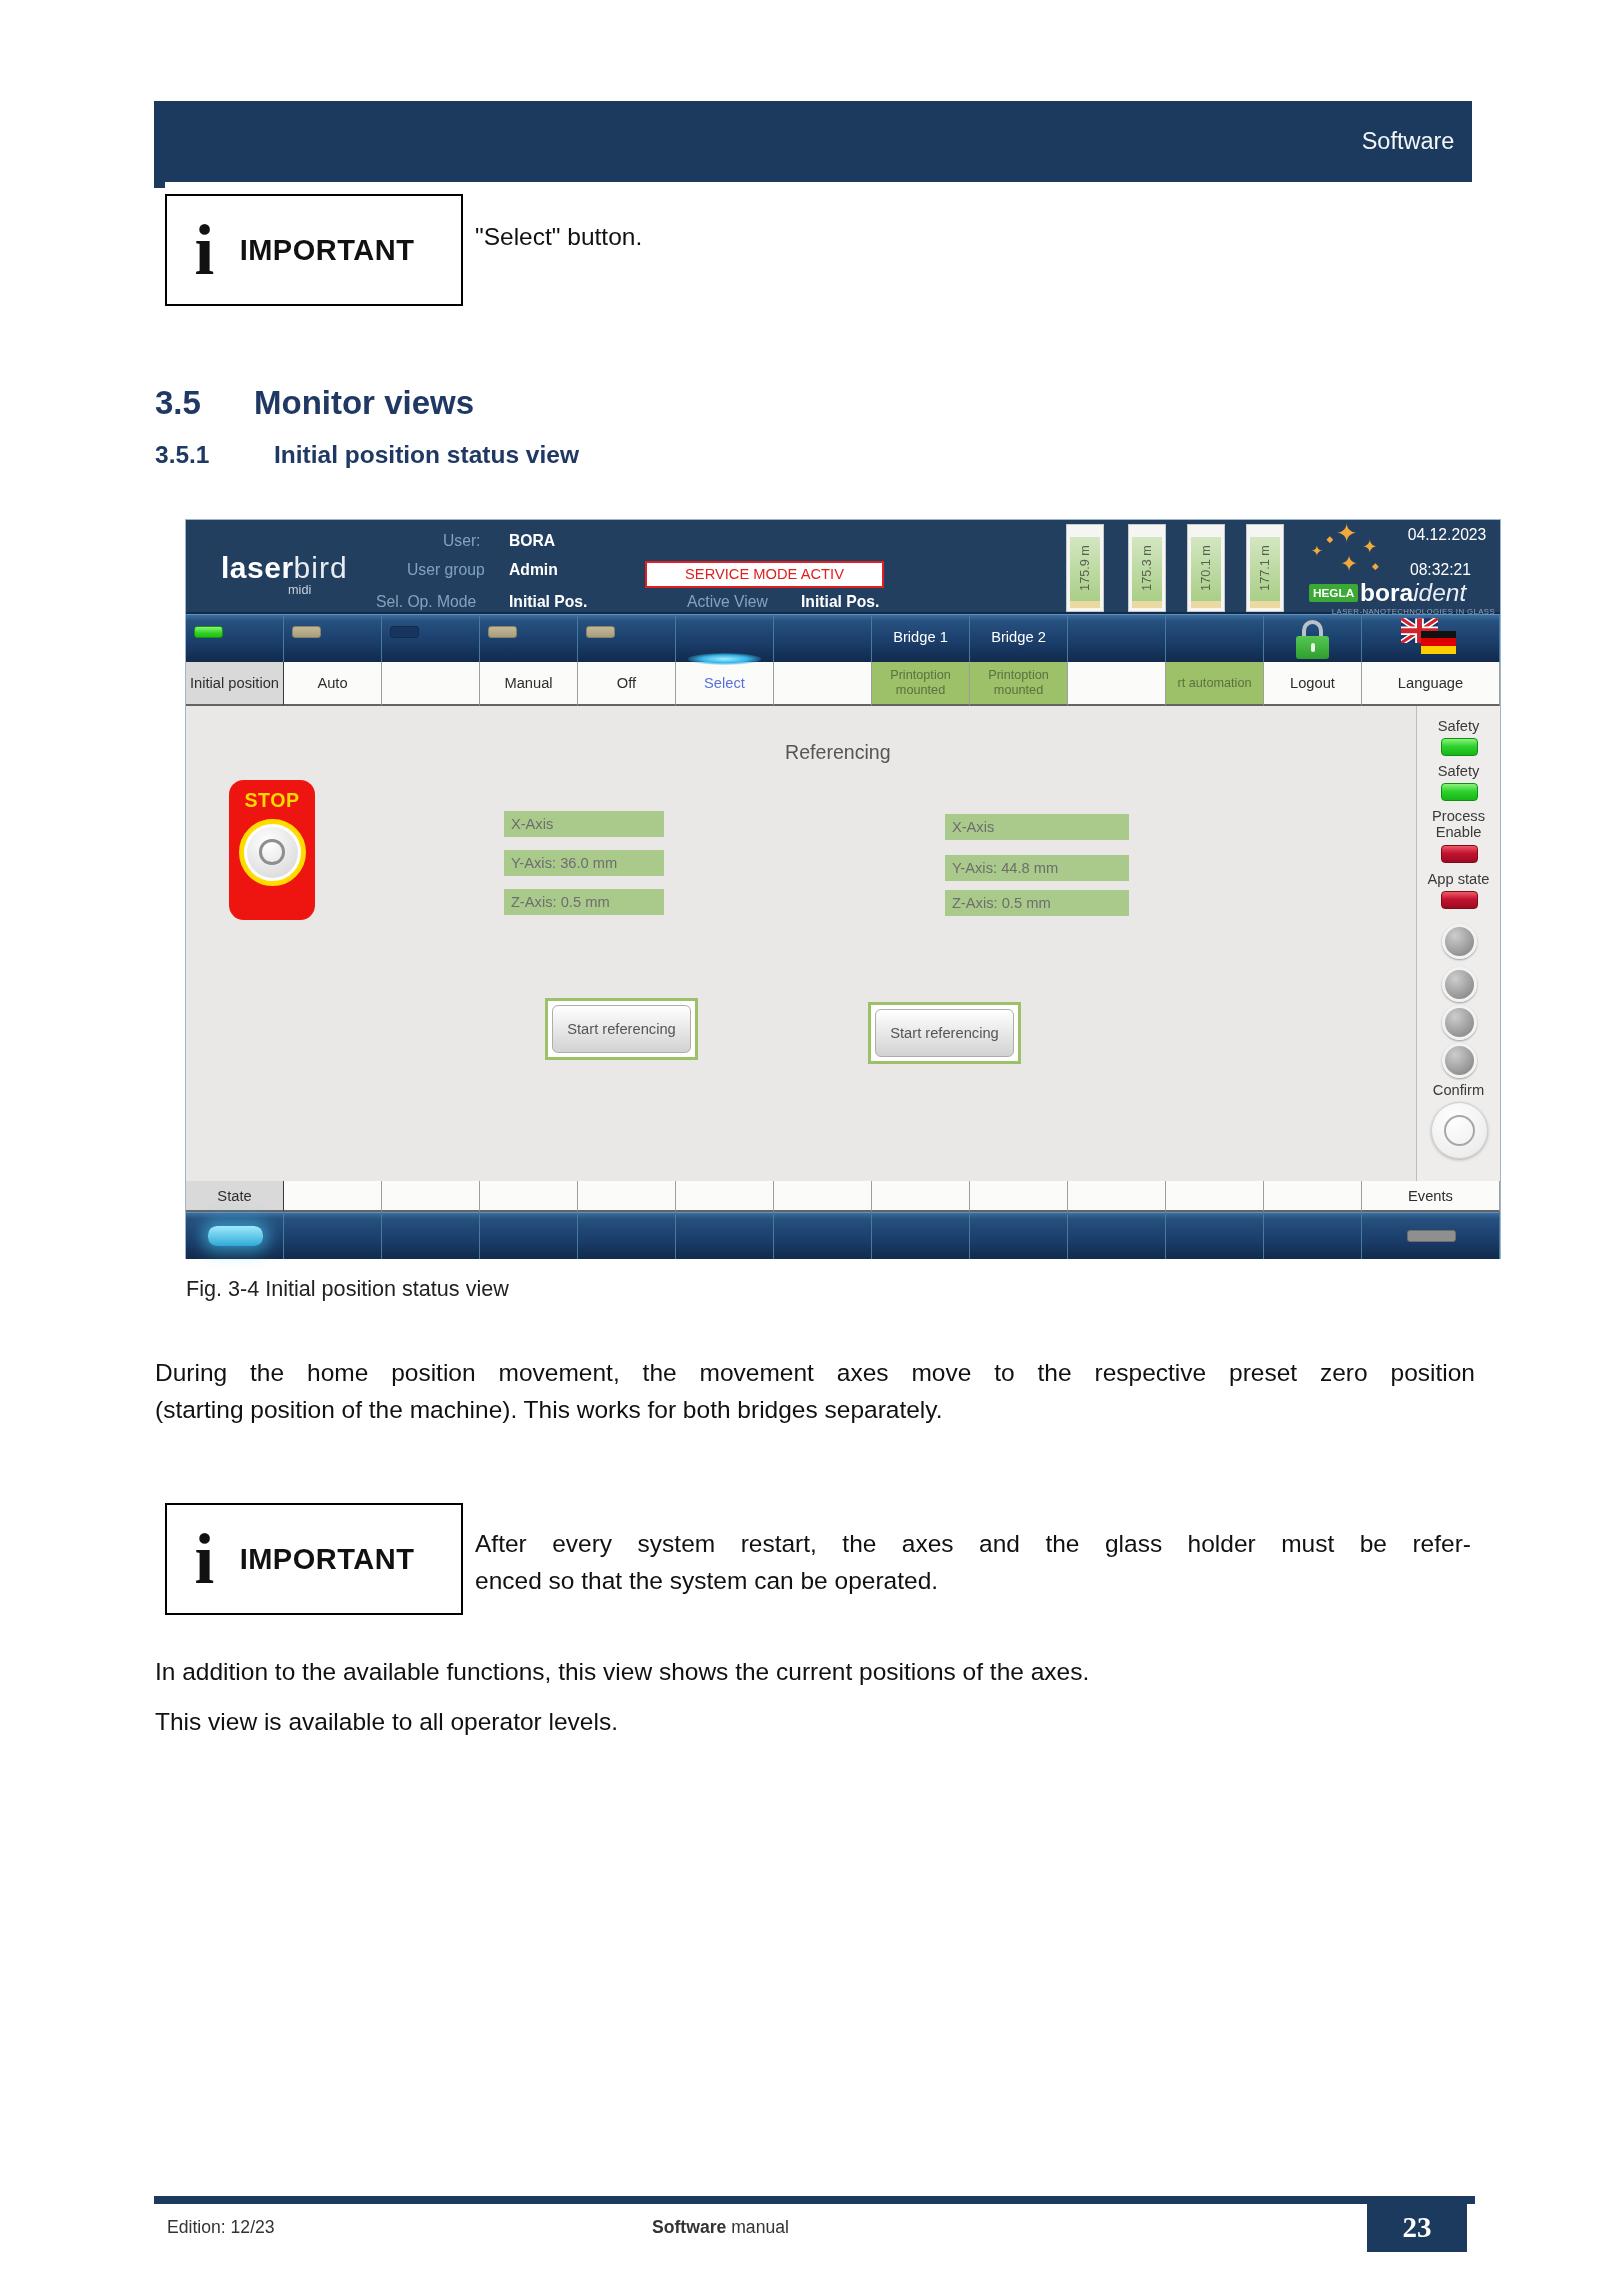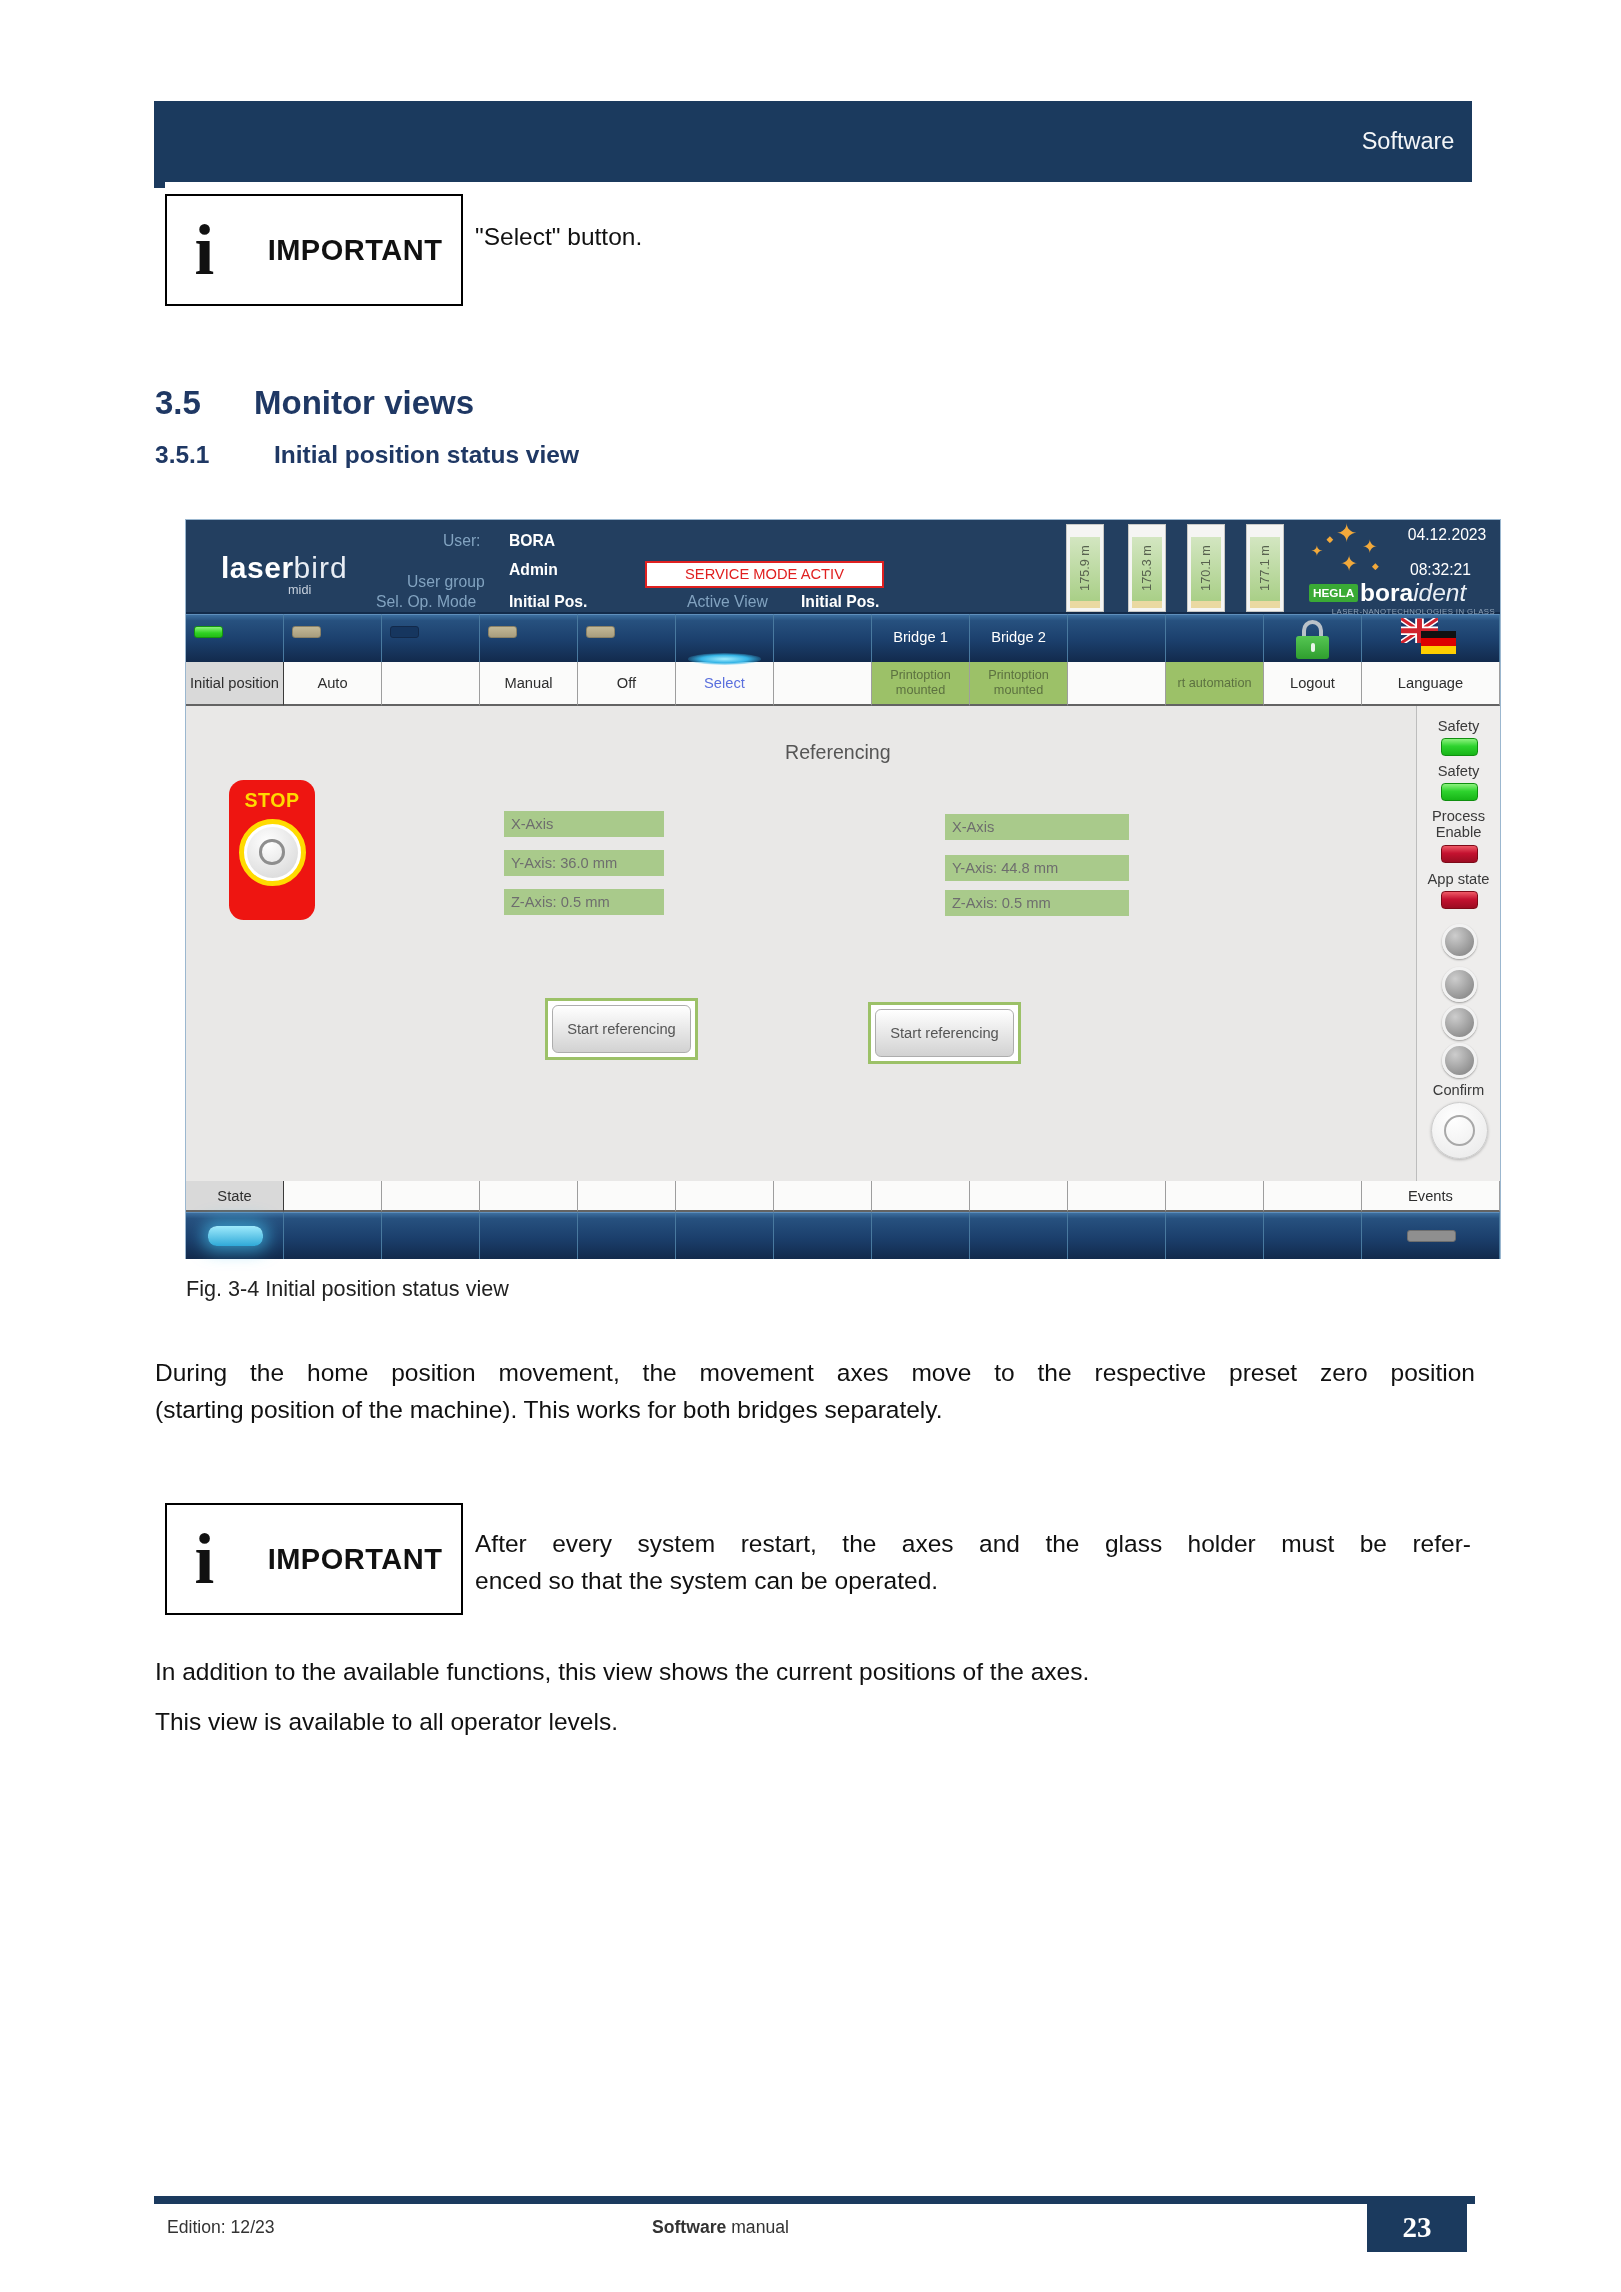--- a/index.html
+++ b/index.html
@@ -9,21 +9,21 @@
 
   
   .hdr-bar { left:154px; top:101px; width:1318px; height:81px; background:#1b3a5e;
              display:flex; align-items:center; justify-content:flex-end; padding-right:17.6px; }
   .hdr-title { color:#f4f6f8; font-size:23.5px; }
   .hdr-notch { left:154px; top:182px; width:10.8px; height:5.9px; background:#1b3a5e; }
 
   .imp-box { width:298px; height:112px; border:2.9px solid #000; background:#fff;
              display:flex; align-items:center; padding-left:27.4px; gap:25.5px; }
   .imp-i { font-family:"Liberation Serif", serif; font-weight:bold; font-size:71px; line-height:59px; color:#111; }
-  .imp-label { font-size:29px; font-weight:bold; color:#111; letter-spacing:0.5px;margin-left:28px; }
+  .imp-label { font-size:29px; font-weight:bold; color:#111; letter-spacing:0.5px; }
 
   .body-text { font-size:24.5px; color:#111; line-height:37px; }
   .j { text-align:justify; text-align-last:justify; }
 
   .h2 { font-size:33px; font-weight:bold; color:#1f3864; display:flex; }
   .h2 .num { width:99px; }
   .h3 { font-size:24.5px; font-weight:bold; color:#1f3864; display:flex; }
   .h3 .num { width:119px; }
 
   .caption { font-size:21.6px; color:#222; }
@@ -154,21 +154,21 @@
   <div class="abs fig">
 
     <div class="tb">
       <div class="abs tb-logo">
         <b>laser</b><span class="bird">bird</span>
       </div>
       <div class="abs tb-midi">midi</div>
 
       <div class="abs tb-lab" style="left:257px; top:11.8px;">User:</div>
       <div class="abs tb-val" style="left:323px; top:11.8px;">BORA</div>
-      <div class="abs tb-lab" style="left:221px; top:41px;margin-top:12px;">User group</div>
+      <div class="abs tb-lab" style="left:221px; top:41px;">User group</div>
       <div class="abs tb-val" style="left:323px; top:41px;">Admin</div>
       <div class="abs tb-lab" style="left:190px; top:73px;">Sel. Op. Mode</div>
       <div class="abs tb-val" style="left:323px; top:73px;">Initial Pos.</div>
 
       <div class="abs svc">SERVICE MODE ACTIV</div>
       <div class="abs tb-lab" style="left:501px; top:73px;">Active View</div>
       <div class="abs tb-val" style="left:615px; top:73px;">Initial Pos.</div>
 
       <div class="abs meter" style="left:880px;">
         <div class="meter-fill"></div>

